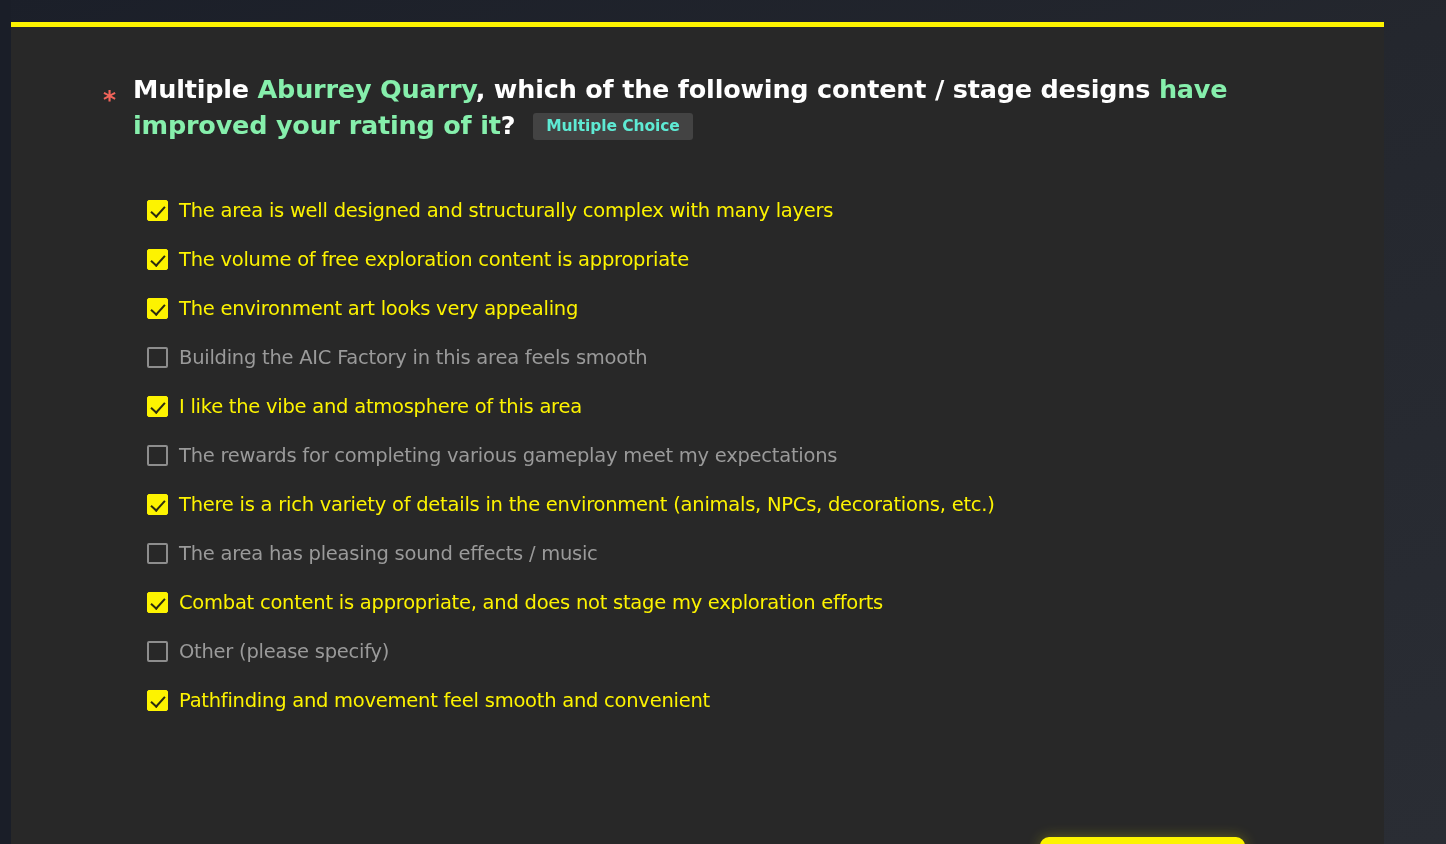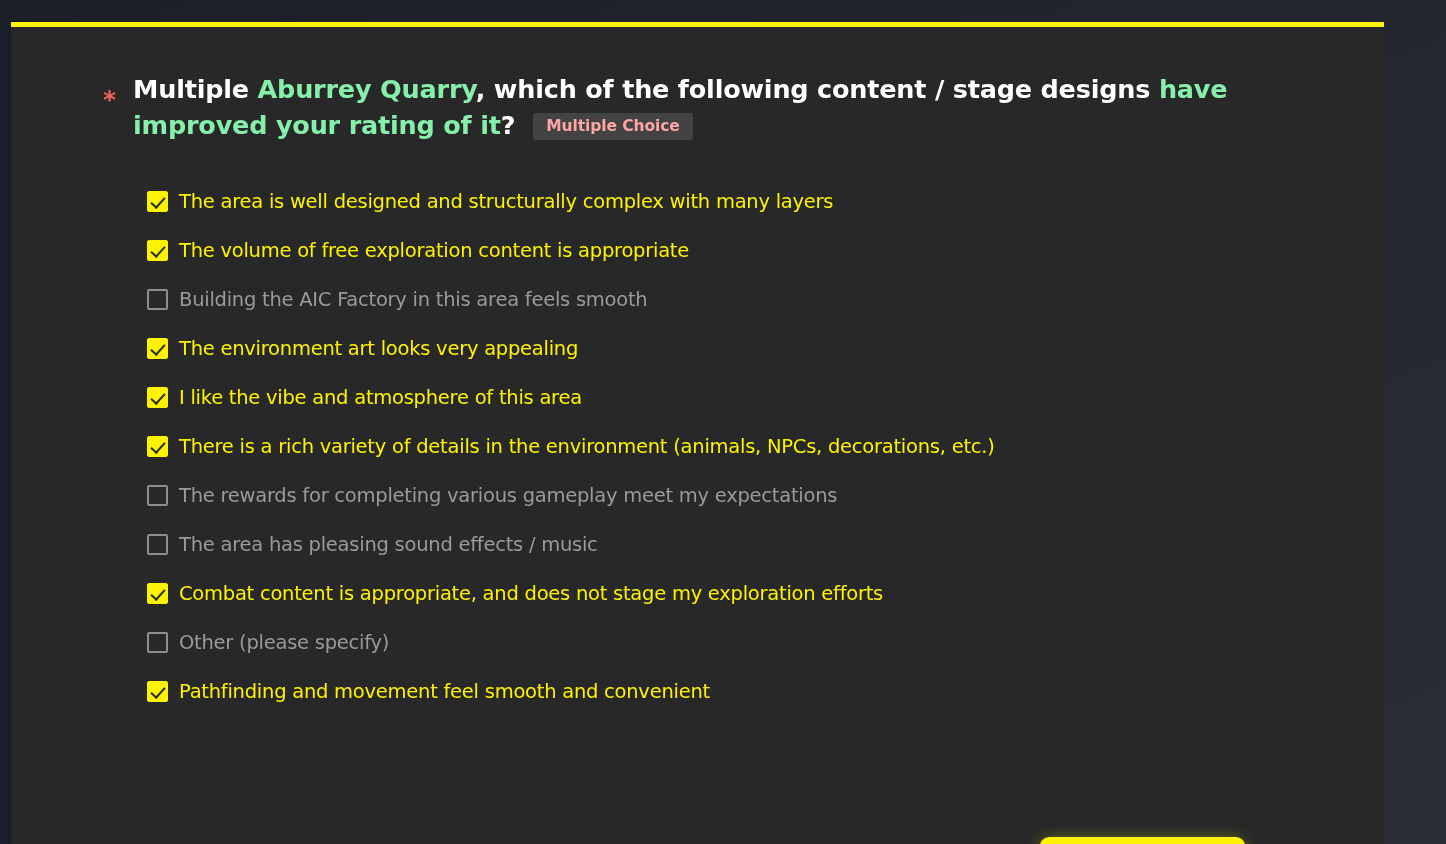--- a/index.html
+++ b/index.html
@@ -77,33 +77,33 @@
     color: #86efac;
   }
 
   .type-badge {
     display: inline-block;
     vertical-align: 3px;
     margin-left: 18px;
     padding: 5px 13px 6px 13px;
     background: #434343;
     border-radius: 3px;
-    color: #fca5a5;
+    color: #5eead4;
     font-size: 15.5px;
     font-weight: 700;
     line-height: 16px;
     letter-spacing: -0.1px;
     font-family: "DejaVu Sans", sans-serif;
   }
 
   
   .options-list {
     position: absolute;
     left: 136px;
-    top: 163px;
+    top: 172px;
     width: 1180px;
   }
 
   .option-row {
     display: flex;
     align-items: flex-start;
     height: 49px;
     cursor: pointer;
   }
 
@@ -196,39 +196,39 @@
 
     <div class="options-list">
         <div class="option-row is-checked">
           <span class="checkbox checked"></span>
           <span class="option-label">The area is well designed and structurally complex with many layers</span>
         </div>
         <div class="option-row is-checked">
           <span class="checkbox checked"></span>
           <span class="option-label">The volume of free exploration content is appropriate</span>
         </div>
+        <div class="option-row is-checked">
+          <span class="checkbox checked"></span>
+          <span class="option-label">The environment art looks very appealing</span>
+        </div>
         <div class="option-row is-unchecked">
           <span class="checkbox unchecked"></span>
           <span class="option-label">Building the AIC Factory in this area feels smooth</span>
         </div>
         <div class="option-row is-checked">
           <span class="checkbox checked"></span>
-          <span class="option-label">The environment art looks very appealing</span>
-        </div>
-        <div class="option-row is-checked">
-          <span class="checkbox checked"></span>
           <span class="option-label">I like the vibe and atmosphere of this area</span>
         </div>
+        <div class="option-row is-unchecked">
+          <span class="checkbox unchecked"></span>
+          <span class="option-label">The rewards for completing various gameplay meet my expectations</span>
+        </div>
         <div class="option-row is-checked">
           <span class="checkbox checked"></span>
           <span class="option-label">There is a rich variety of details in the environment (animals, NPCs, decorations, etc.)</span>
-        </div>
-        <div class="option-row is-unchecked">
-          <span class="checkbox unchecked"></span>
-          <span class="option-label">The rewards for completing various gameplay meet my expectations</span>
         </div>
         <div class="option-row is-unchecked">
           <span class="checkbox unchecked"></span>
           <span class="option-label">The area has pleasing sound effects / music</span>
         </div>
         <div class="option-row is-checked">
           <span class="checkbox checked"></span>
           <span class="option-label">Combat content is appropriate, and does not stage my exploration efforts</span>
         </div>
         <div class="option-row is-unchecked">

